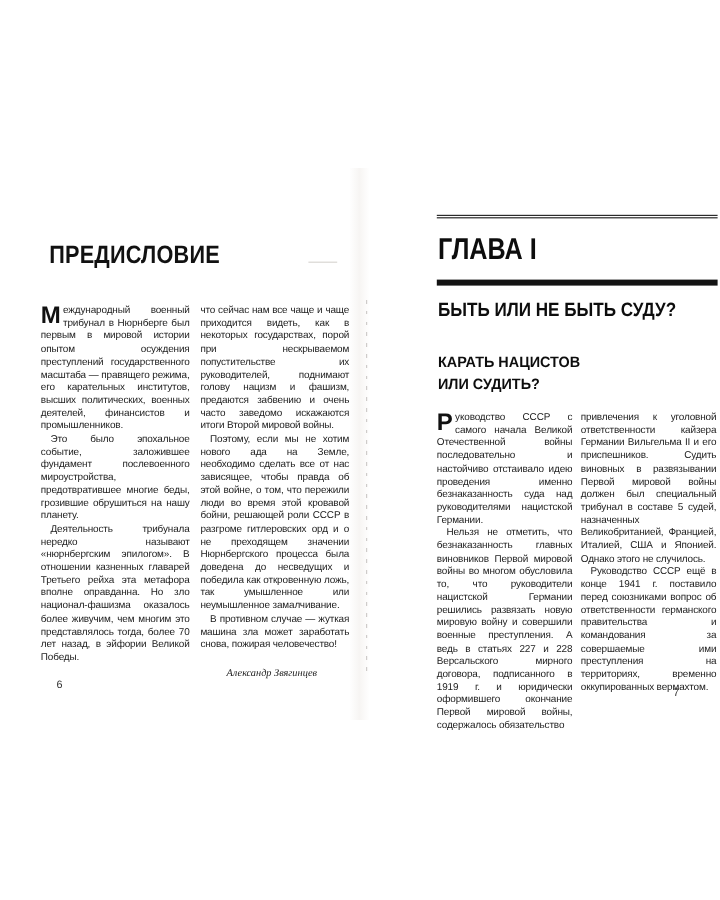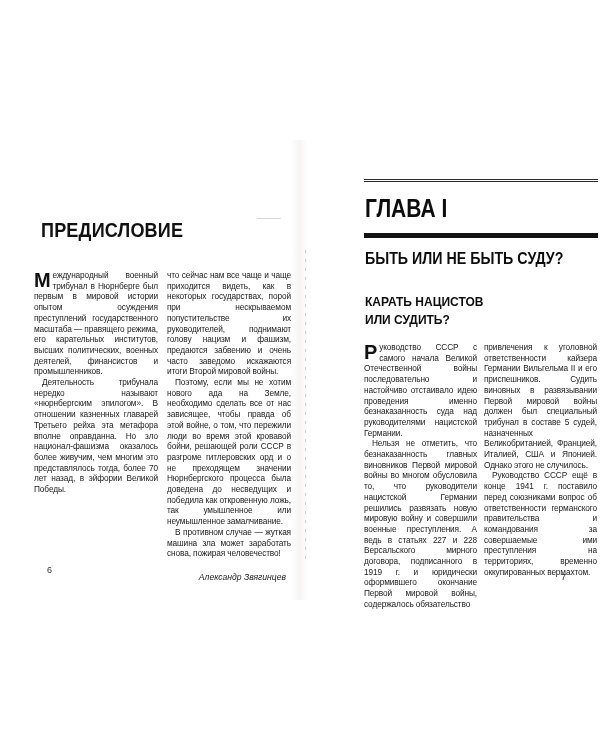--- a/index.html
+++ b/index.html
@@ -21,21 +21,21 @@
   .gutter-line {
     position: absolute; left: 305px; top: 250px; width: 1px; height: 310px;
     background: repeating-linear-gradient(to bottom, rgba(120,115,110,0.35) 0 3px, rgba(120,115,110,0) 3px 9px);
   }
   .smudge {
     position: absolute; left: 257px; top: 218px; width: 24px; height: 1px;
     background: #d9d6d3;
   }
 
   .page { position: absolute; }
-  .page-left  { left: 34px;  top: 219px; width: 258px; }
+  .page-left  { left: 34px;  top: 202px; width: 258px; }
   .page-right { left: 364px; top: 179px; width: 234px; }
 
   .preface-title {
     margin: 0 0 29px 7px;
     font-size: 21px; font-weight: 700; line-height: 22px;
     letter-spacing: 0.2px; white-space: nowrap;
     transform: scaleX(0.86); transform-origin: left center;
     color: #111;
   }
 
@@ -55,22 +55,23 @@
 
   .dropcap {
     float: left;
     font-size: 20px; line-height: 18px; font-weight: 700;
     margin: 1px 2px 1px 0;
     color: #111;
   }
 
   .signature {
     margin-top: 13px; padding-right: 5px;
-    font-size: 8.6px; font-style: italic; text-align: right;
+    font-size: 8.6px; font-style: italic; text-align: center;
     color: #222;
+    font-family: Liberation Serif, serif;
   }
 
   .rule-double { height: 0; border-top: 3px double #2b2b2b; }
   .chapter-title {
     margin: 13px 0 0 1px;
     font-size: 25px; font-weight: 700; line-height: 26px;
     transform: scaleX(0.84); transform-origin: left center;
     white-space: nowrap; color: #0d0d0d;
   }
   .rule-thick { height: 5px; background: #131313; margin-top: 12px; }
@@ -102,20 +103,21 @@
 
 <div class="gutter-band"></div>
 <div class="gutter-line"></div>
 <div class="smudge"></div>
 
 <div class="page page-left">
   <h1 class="preface-title">ПРЕДИСЛОВИЕ</h1>
   <div class="cols">
     <div class="col">
       <p class="body-par"><span class="dropcap">М</span><span>еждународный военный трибунал в Нюрнберге был первым в мировой истории опытом осуждения преступлений государственного масштаба — правящего режима, его карательных институтов, высших политических, военных деятелей, финансистов и промышленников.</span></p>
+      <p class="body-par indent">Это было эпохальное событие, заложившее фундамент послевоенного мироустройства, предотвратившее многие беды, грозившие обрушиться на нашу планету.</p>
       <p class="body-par indent">Деятельность трибунала нередко называют «нюрнбергским эпилогом». В отношении казненных главарей Третьего рейха эта метафора вполне оправданна. Но зло национал-фашизма оказалось более живучим, чем многим это представлялось тогда, более 70 лет назад, в эйфории Великой Победы.</p>
     </div>
     <div class="col">
       <p class="body-par">что сейчас нам все чаще и чаще приходится видеть, как в некоторых государствах, порой при нескрываемом попустительстве их руководителей, поднимают голову нацизм и фашизм, предаются забвению и очень часто заведомо искажаются итоги Второй мировой войны.</p>
       <p class="body-par indent">Поэтому, если мы не хотим нового ада на Земле, необходимо сделать все от нас зависящее, чтобы правда об этой войне, о том, что пережили люди во время этой кровавой бойни, решающей роли СССР в разгроме гитлеровских орд и о не преходящем значении Нюрнбергского процесса была доведена до несведущих и победила как откровенную ложь, так умышленное или неумышленное замалчивание.</p>
       <p class="body-par indent">В противном случае — жуткая машина зла может заработать снова, пожирая человечество!</p>
       <div class="signature">Александр Звягинцев</div>
     </div>
   </div>
 </div>

